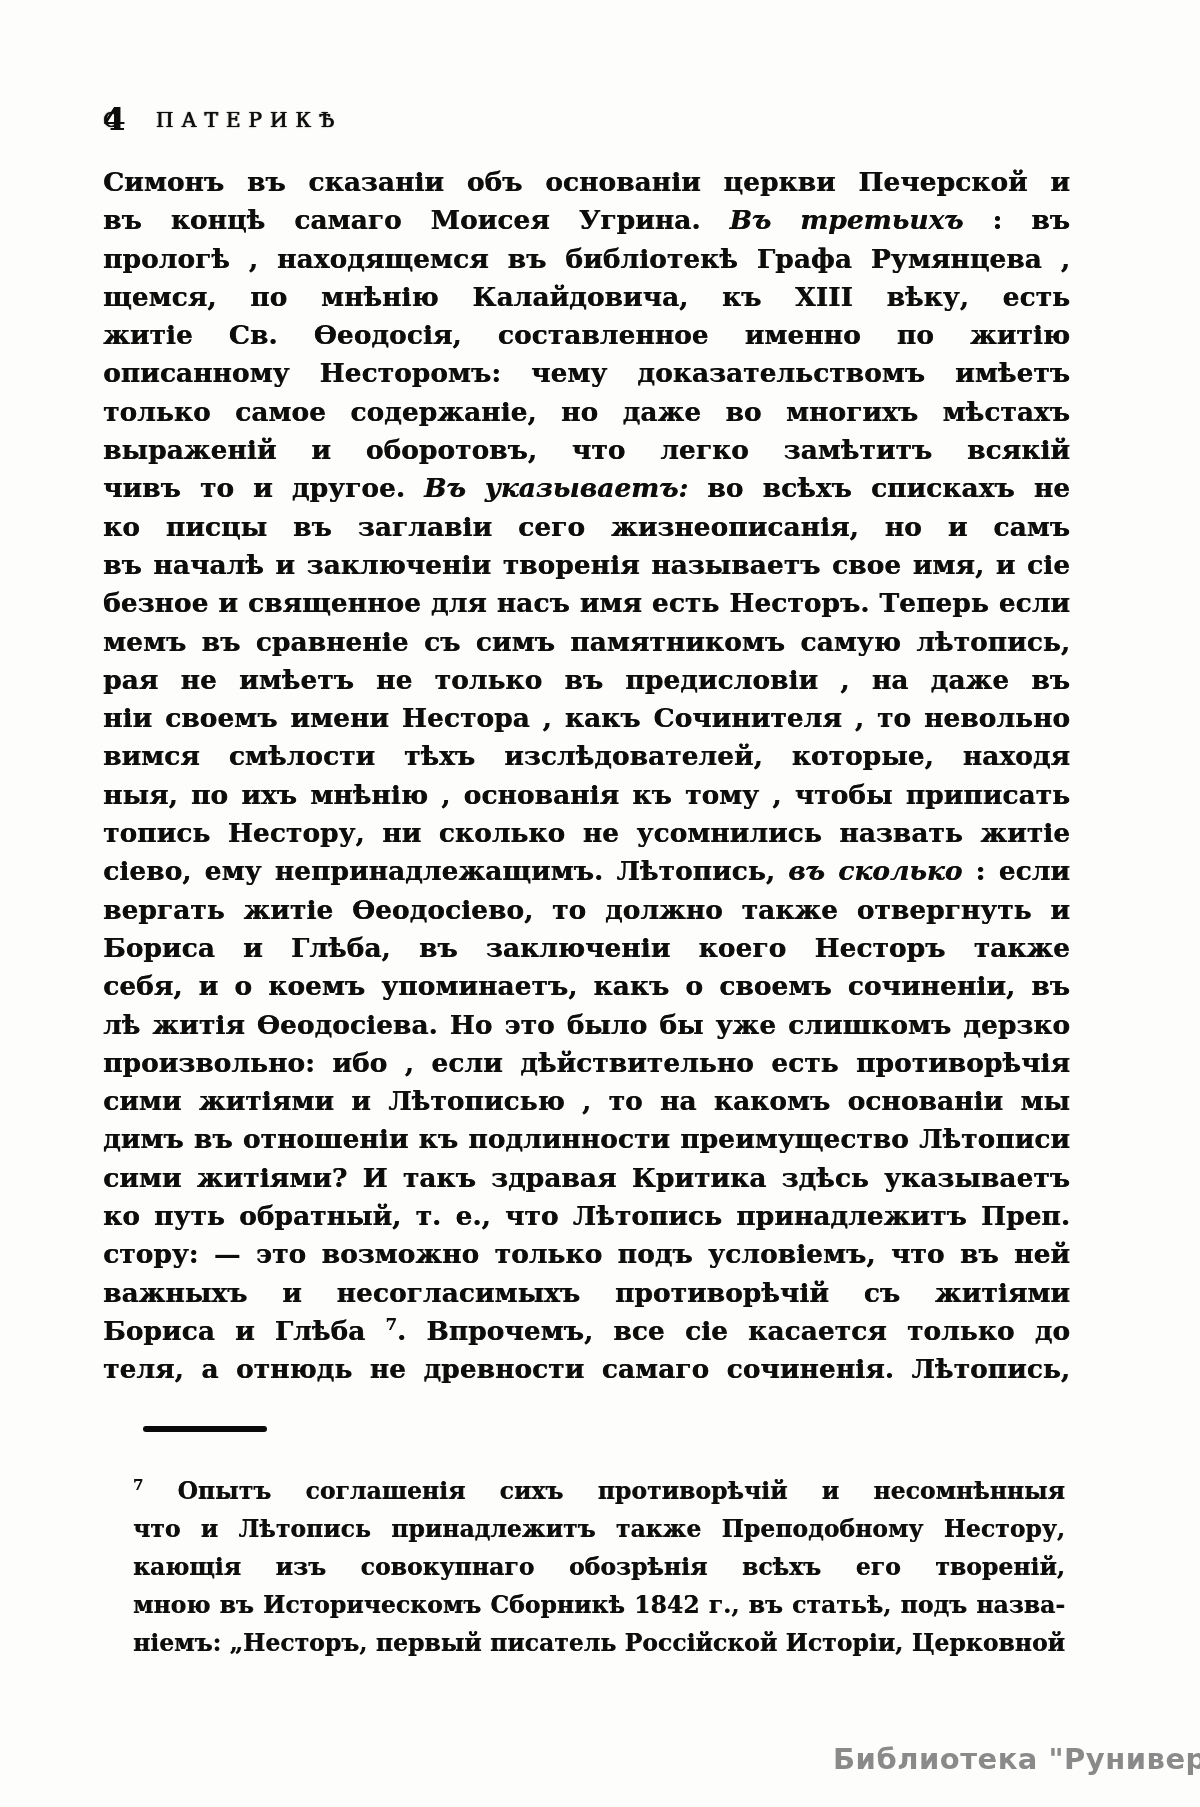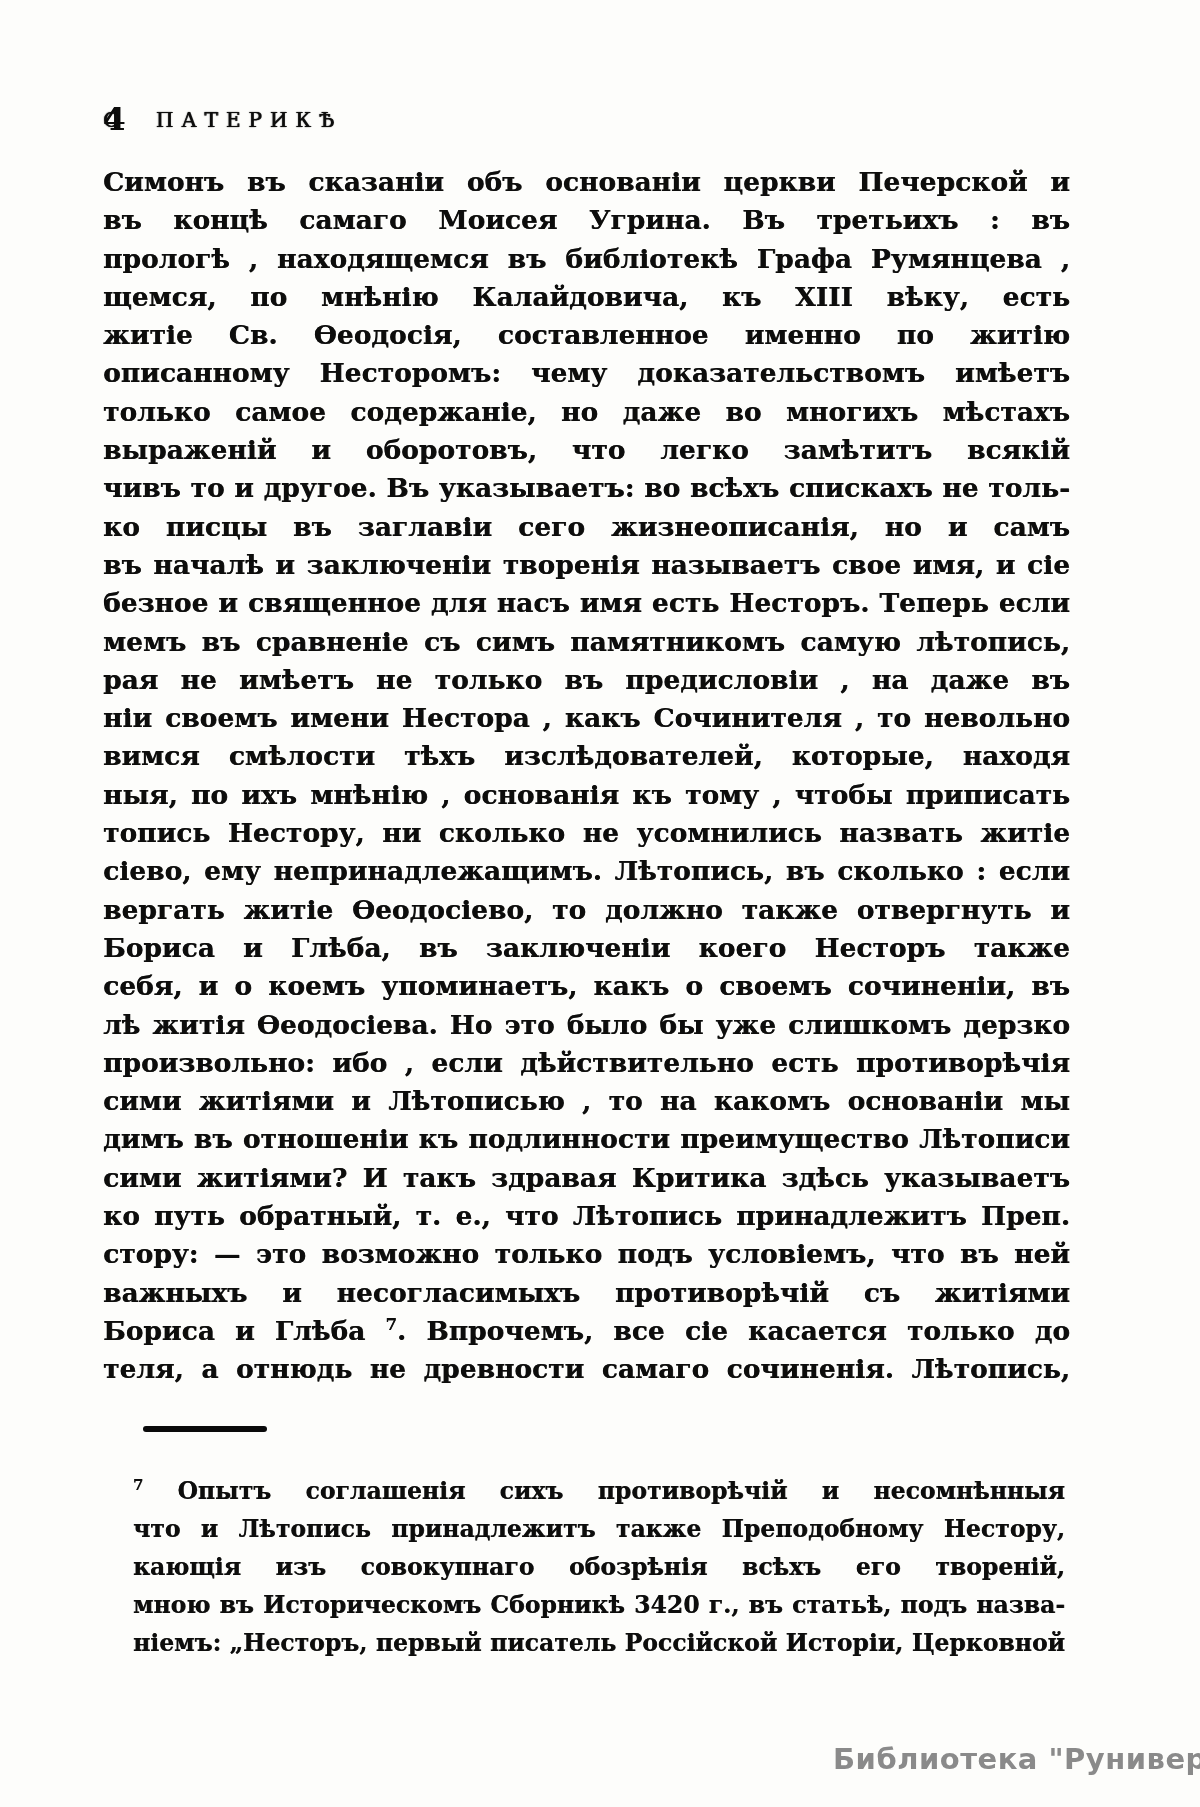--- a/index.html
+++ b/index.html
@@ -37,21 +37,21 @@
     position:absolute;left:133px;top:1472px;width:932px;
   }
   .fline{
     line-height:38px;height:38px;
     font-size:23.5px;font-weight:700;
     text-align:justify;text-align-last:justify;
     overflow:hidden;
     text-shadow:0.4px 0 0 rgba(13,13,12,.8);
   }
   .fline:last-child{text-align-last:left;}
-  .it{}
+  .it{font-style:italic;}
   .sup{font-size:0.62em;vertical-align:super;line-height:0;}
   .fnrule{
     position:absolute;left:143px;top:1426px;
     width:124px;height:6px;background:#0a0a0a;border-radius:3px;
   }
   .watermark{
     position:absolute;left:833px;top:1742px;
     font-family:"DejaVu Sans","Liberation Sans",sans-serif;
     font-size:29px;font-weight:700;letter-spacing:0.5px;
     white-space:nowrap;
@@ -98,18 +98,18 @@
       <div class="bline"><span>Бориса и Глѣба </span><span class="sup">7</span><span>. Впрочемъ, все сіе касается только до Сочини-</span></div>
       <div class="bline"><span>теля, а отнюдь не древности самаго сочиненія. Лѣтопись, скажемъ</span></div>
     </div>
 
   <div class="fnrule"></div>
 
   <div class="footnote" id="footnote-lines">
       <div class="fline"><span class="sup">7</span><span> Опытъ соглашенія сихъ противорѣчій и несомнѣнныя доказательства,</span></div>
       <div class="fline"><span>что и Лѣтопись принадлежитъ также Преподобному Нестору, исте-</span></div>
       <div class="fline"><span>кающія изъ совокупнаго обозрѣнія всѣхъ его твореній, предложены</span></div>
-      <div class="fline"><span>мною въ Историческомъ Сборникѣ 3420 г., въ статьѣ, подъ назва-</span></div>
+      <div class="fline"><span>мною въ Историческомъ Сборникѣ 1842 г., въ статьѣ, подъ назва-</span></div>
       <div class="fline"><span>ніемъ: „Несторъ, первый писатель Россійской Исторіи, Церковной и</span></div>
     </div>
 
   <div class="watermark" style="color: rgb(138, 138, 138);">Библиотека "Руниверс"</div>
 </div>
 
 </body></html>

